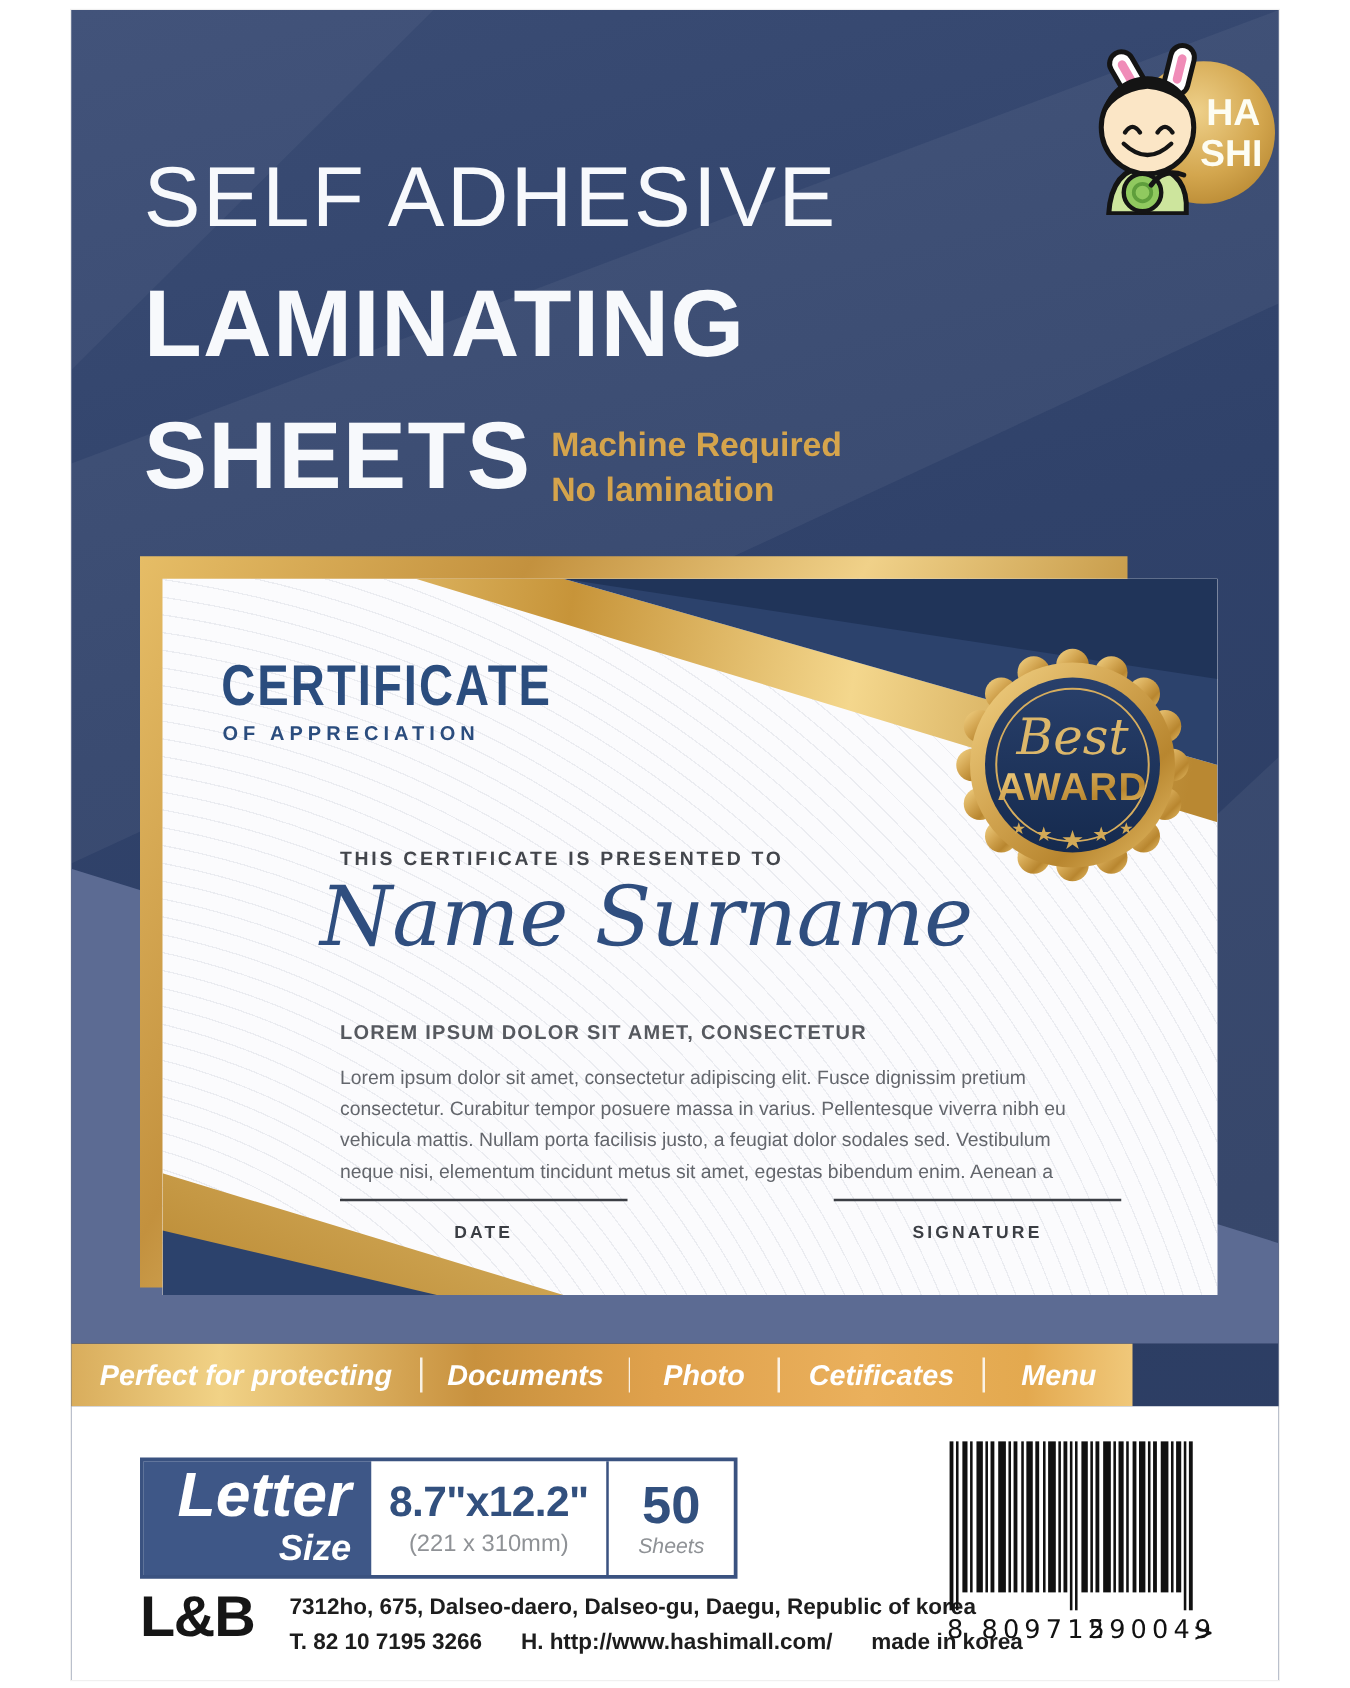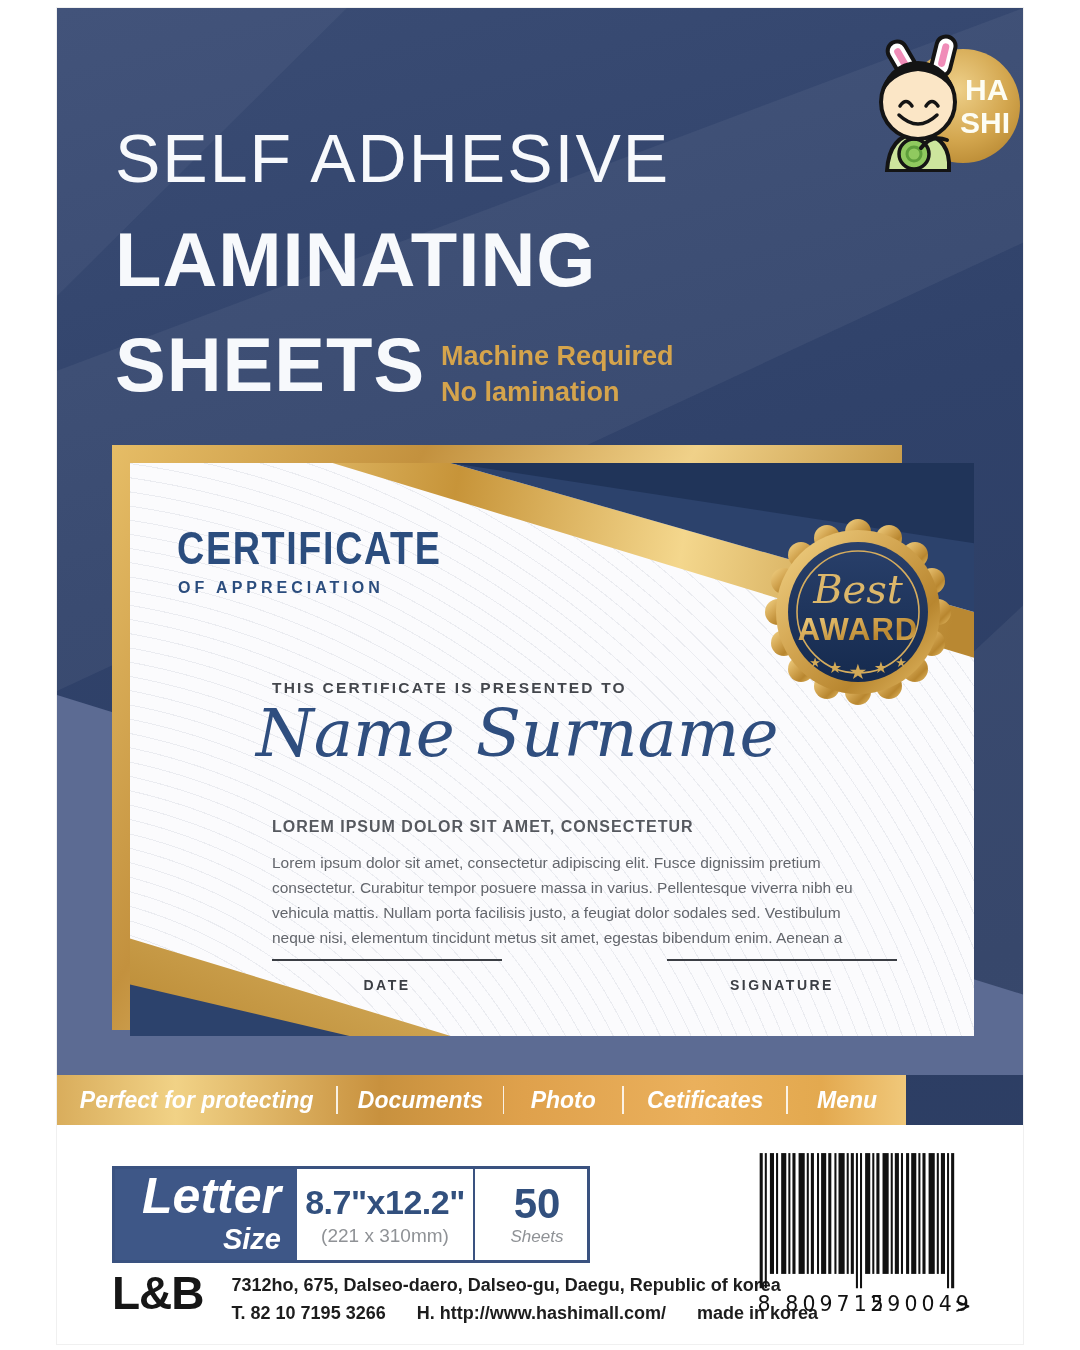--- a/index.html
+++ b/index.html
@@ -63,21 +63,21 @@
   .specbox{position:absolute;left:55px;top:41px;width:478px;height:97px;box-sizing:border-box;
            border:3px solid #3a5280;display:flex;background:#fff;}
   .spec-navy{width:182px;background:#3e5787;color:#fff;display:flex;flex-direction:column;
              align-items:flex-end;justify-content:center;padding-right:16px;box-sizing:border-box;}
   .spec-navy .w1{font-size:50px;font-weight:700;font-style:italic;line-height:0.95;}
   .spec-navy .w2{font-size:29px;font-weight:700;font-style:italic;margin-top:2px;}
   .spec-dim{flex:1;display:flex;flex-direction:column;align-items:center;justify-content:center;}
   .spec-dim .in{font-size:34px;font-weight:700;color:#32507e;letter-spacing:-0.5px;}
   .spec-dim .mm{font-size:19px;color:#8f9296;margin-top:3px;}
   .spec-div{width:2px;background:#3a5280;}
-  .spec-count{width:100px;display:flex;flex-direction:column;align-items:center;justify-content:center;padding-left:12px;}
+  .spec-count{width:100px;display:flex;flex-direction:column;align-items:center;justify-content:center;}
   .spec-count .n{font-size:42px;font-weight:700;color:#32507e;line-height:1;}
   .spec-count .u{font-size:17px;font-style:italic;color:#8f9296;margin-top:2px;}
   .company{position:absolute;left:55px;top:143px;display:flex;align-items:flex-start;}
   .lnb{font-size:46px;font-weight:700;color:#161616;letter-spacing:-1px;line-height:1.1;}
   .addr{margin-left:28px;padding-top:4px;font-size:18px;font-weight:700;color:#1d1d1d;line-height:1.55;}
   .addr .row2 span{margin-right:26px;}
   .barcode{position:absolute;left:683px;top:24px;width:240px;height:172px;}
   .barcode svg{width:100%;height:100%;}
 </style>
 </head>

